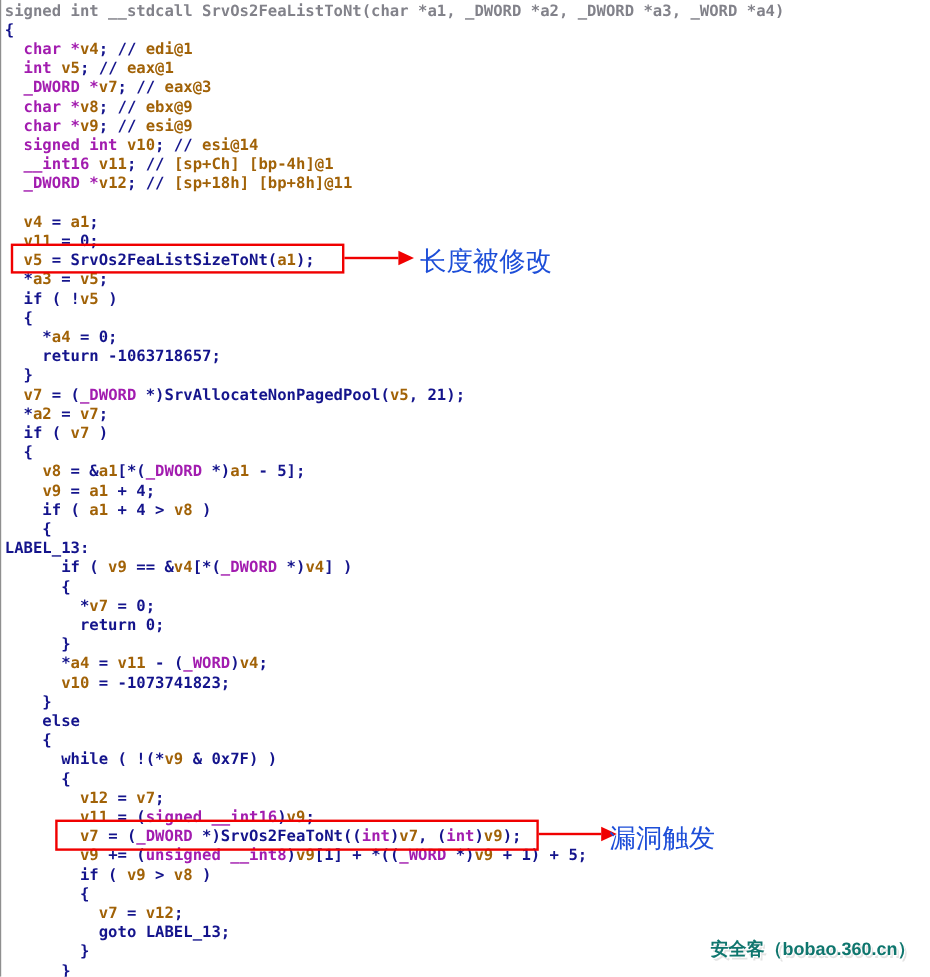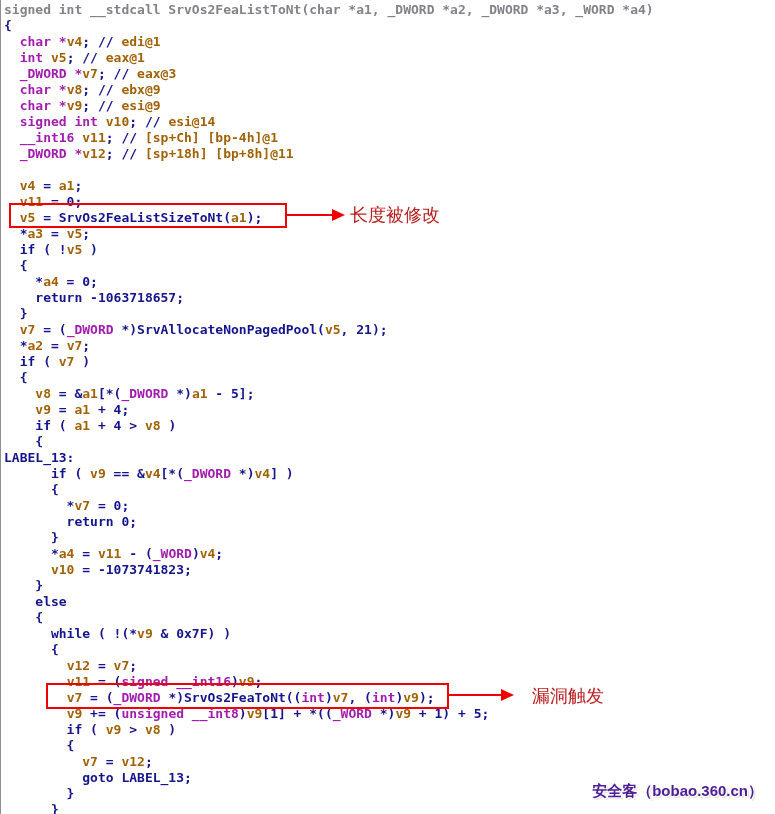--- a/index.html
+++ b/index.html
@@ -47,37 +47,37 @@
     content: "";
     position: absolute;
     right: -13px; top: -5px;
     width: 0; height: 0;
     border-left: 13px solid #f00000;
     border-top: 6px solid transparent;
     border-bottom: 6px solid transparent;
   }
   .anno-label {
     position: absolute;
-    color: #b91c1c;
+    color: #1d4ed8;
     font-family: "Liberation Sans", sans-serif;
-    font-size: 18px;
+    font-size: 22px;
     font-weight: normal;
     white-space: nowrap;
   }
   #anno-label-1 { left: 350px; top: 203px; }
-  #anno-label-2 { left: 532px; top: 684px; }
+  #anno-label-2 { left: 508px; top: 684px; }
 
   
   #watermark {
     position: absolute;
     right: 12px; top: 782px;
     font-family: "Liberation Sans", sans-serif;
     font-size: 15px;
     font-weight: bold;
-    color: #4c1d95;
+    color: #0f766e;
     text-shadow: 1px 1px 0 rgba(255,255,255,0.95), 2px 2px 0 rgba(200,200,200,0.5);
     white-space: nowrap;
   }
 </style>
 </head>
 <body>
 
 <div id="code-pane"><div class="ln"><span class="g">signed int __stdcall SrvOs2FeaListToNt(char *a1, _DWORD *a2, _DWORD *a3, _WORD *a4)</span></div><div class="ln"><span class="k">{</span></div><div class="ln"><span class="k">  </span><span class="t">char *</span><span class="v">v4</span><span class="k">; // </span><span class="v">edi@1</span></div><div class="ln"><span class="k">  </span><span class="t">int </span><span class="v">v5</span><span class="k">; // </span><span class="v">eax@1</span></div><div class="ln"><span class="k">  </span><span class="t">_DWORD *</span><span class="v">v7</span><span class="k">; // </span><span class="v">eax@3</span></div><div class="ln"><span class="k">  </span><span class="t">char *</span><span class="v">v8</span><span class="k">; // </span><span class="v">ebx@9</span></div><div class="ln"><span class="k">  </span><span class="t">char *</span><span class="v">v9</span><span class="k">; // </span><span class="v">esi@9</span></div><div class="ln"><span class="k">  </span><span class="t">signed int </span><span class="v">v10</span><span class="k">; // </span><span class="v">esi@14</span></div><div class="ln"><span class="k">  </span><span class="t">__int16 </span><span class="v">v11</span><span class="k">; // </span><span class="v">[sp+Ch] [bp-4h]@1</span></div><div class="ln"><span class="k">  </span><span class="t">_DWORD *</span><span class="v">v12</span><span class="k">; // </span><span class="v">[sp+18h] [bp+8h]@11</span></div><div class="ln">&nbsp;</div><div class="ln"><span class="k">  </span><span class="v">v4</span><span class="k"> = </span><span class="v">a1</span><span class="k">;</span></div><div class="ln"><span class="k">  </span><span class="v">v11</span><span class="k"> = 0;</span></div><div class="ln"><span class="k">  </span><span class="v">v5</span><span class="k"> = SrvOs2FeaListSizeToNt(</span><span class="v">a1</span><span class="k">);</span></div><div class="ln"><span class="k">  *</span><span class="v">a3</span><span class="k"> = </span><span class="v">v5</span><span class="k">;</span></div><div class="ln"><span class="k">  if ( !</span><span class="v">v5</span><span class="k"> )</span></div><div class="ln"><span class="k">  {</span></div><div class="ln"><span class="k">    *</span><span class="v">a4</span><span class="k"> = 0;</span></div><div class="ln"><span class="k">    return -1063718657;</span></div><div class="ln"><span class="k">  }</span></div><div class="ln"><span class="k">  </span><span class="v">v7</span><span class="k"> = (</span><span class="t">_DWORD</span><span class="k"> *)SrvAllocateNonPagedPool(</span><span class="v">v5</span><span class="k">, 21);</span></div><div class="ln"><span class="k">  *</span><span class="v">a2</span><span class="k"> = </span><span class="v">v7</span><span class="k">;</span></div><div class="ln"><span class="k">  if ( </span><span class="v">v7</span><span class="k"> )</span></div><div class="ln"><span class="k">  {</span></div><div class="ln"><span class="k">    </span><span class="v">v8</span><span class="k"> = &amp;</span><span class="v">a1</span><span class="k">[*(</span><span class="t">_DWORD</span><span class="k"> *)</span><span class="v">a1</span><span class="k"> - 5];</span></div><div class="ln"><span class="k">    </span><span class="v">v9</span><span class="k"> = </span><span class="v">a1</span><span class="k"> + 4;</span></div><div class="ln"><span class="k">    if ( </span><span class="v">a1</span><span class="k"> + 4 &gt; </span><span class="v">v8</span><span class="k"> )</span></div><div class="ln"><span class="k">    {</span></div><div class="ln"><span class="k">LABEL_13:</span></div><div class="ln"><span class="k">      if ( </span><span class="v">v9</span><span class="k"> == &amp;</span><span class="v">v4</span><span class="k">[*(</span><span class="t">_DWORD</span><span class="k"> *)</span><span class="v">v4</span><span class="k">] )</span></div><div class="ln"><span class="k">      {</span></div><div class="ln"><span class="k">        *</span><span class="v">v7</span><span class="k"> = 0;</span></div><div class="ln"><span class="k">        return 0;</span></div><div class="ln"><span class="k">      }</span></div><div class="ln"><span class="k">      *</span><span class="v">a4</span><span class="k"> = </span><span class="v">v11</span><span class="k"> - (</span><span class="t">_WORD</span><span class="k">)</span><span class="v">v4</span><span class="k">;</span></div><div class="ln"><span class="k">      </span><span class="v">v10</span><span class="k"> = -1073741823;</span></div><div class="ln"><span class="k">    }</span></div><div class="ln"><span class="k">    else</span></div><div class="ln"><span class="k">    {</span></div><div class="ln"><span class="k">      while ( !(*</span><span class="v">v9</span><span class="k"> &amp; 0x7F) )</span></div><div class="ln"><span class="k">      {</span></div><div class="ln"><span class="k">        </span><span class="v">v12</span><span class="k"> = </span><span class="v">v7</span><span class="k">;</span></div><div class="ln"><span class="k">        </span><span class="v">v11</span><span class="k"> = (</span><span class="t">signed __int16</span><span class="k">)</span><span class="v">v9</span><span class="k">;</span></div><div class="ln"><span class="k">        </span><span class="v">v7</span><span class="k"> = (</span><span class="t">_DWORD</span><span class="k"> *)SrvOs2FeaToNt((</span><span class="t">int</span><span class="k">)</span><span class="v">v7</span><span class="k">, (</span><span class="t">int</span><span class="k">)</span><span class="v">v9</span><span class="k">);</span></div><div class="ln"><span class="k">        </span><span class="v">v9</span><span class="k"> += (</span><span class="t">unsigned __int8</span><span class="k">)</span><span class="v">v9</span><span class="k">[1] + *((</span><span class="t">_WORD</span><span class="k"> *)</span><span class="v">v9</span><span class="k"> + 1) + 5;</span></div><div class="ln"><span class="k">        if ( </span><span class="v">v9</span><span class="k"> &gt; </span><span class="v">v8</span><span class="k"> )</span></div><div class="ln"><span class="k">        {</span></div><div class="ln"><span class="k">          </span><span class="v">v7</span><span class="k"> = </span><span class="v">v12</span><span class="k">;</span></div><div class="ln"><span class="k">          goto LABEL_13;</span></div><div class="ln"><span class="k">        }</span></div><div class="ln"><span class="k">      }</span></div></div>
 
 <div class="anno-box" id="anno-box-1"></div>

